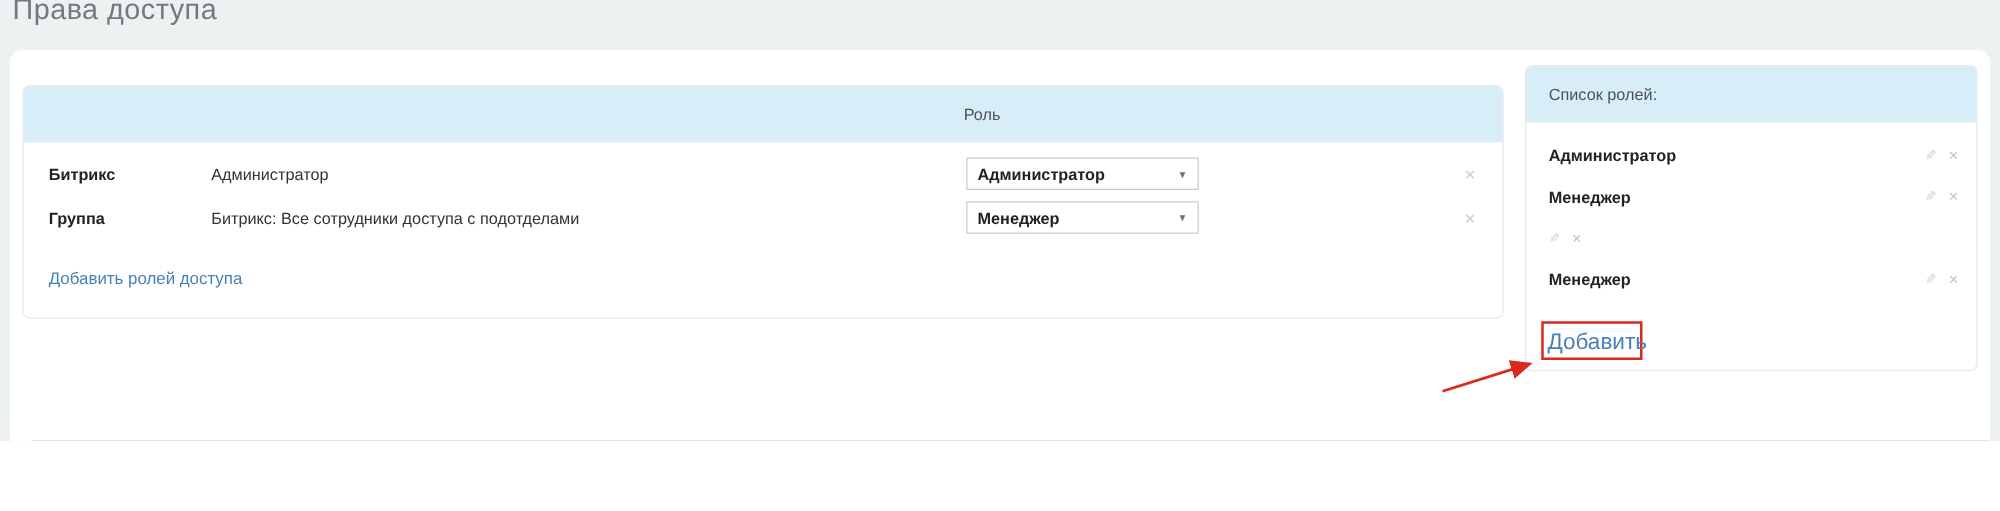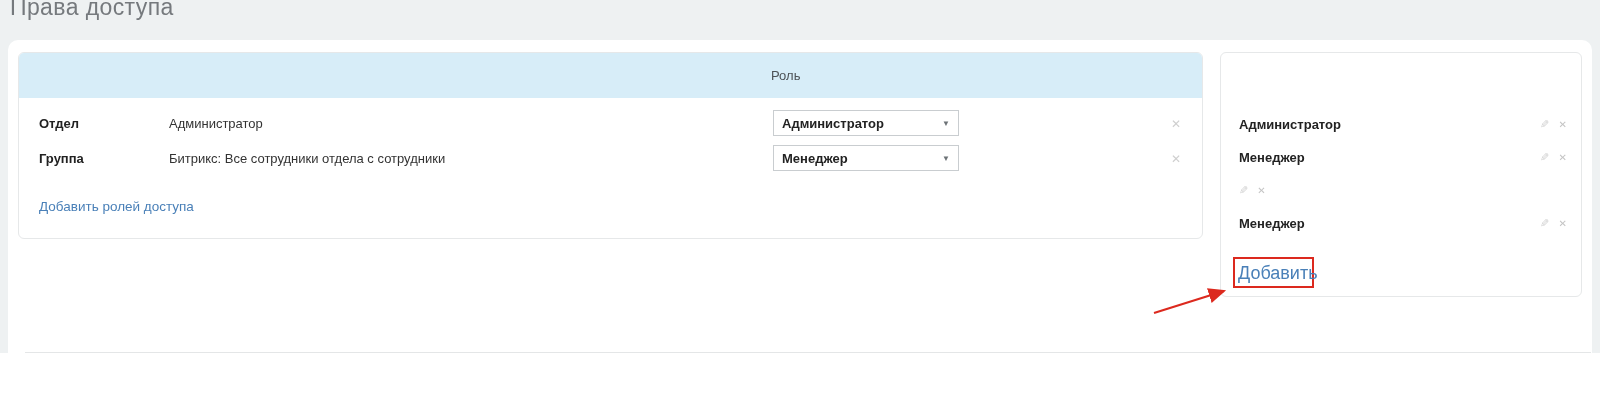--- a/index.html
+++ b/index.html
@@ -15,21 +15,21 @@
     --annotation-red:#dc291e;
     --icon-gray:#c6c9cb;
     --select-border:#c9cdd0;
   }
   html,body{margin:0;padding:0;}
   body{font-family:"Liberation Sans", sans-serif;}
   .screen{position:relative;width:1600px;height:353px;background:var(--page-bg);overflow:hidden;}
   .page-title{position:absolute;left:10px;top:-6px;font-size:23px;color:var(--title-gray);letter-spacing:.4px;font-weight:400;}
   .card{position:absolute;left:8px;top:40px;width:1584px;height:380px;background:var(--card-bg);border-radius:10px;}
   
-  .main-panel{position:absolute;left:10px;top:12px;width:1185px;height:187px;background:#fff;border:1px solid var(--panel-border);border-radius:6px;box-sizing:border-box;}
+  .main-panel{position:absolute;left:10px;top:28px;width:1185px;height:187px;background:#fff;border:1px solid var(--panel-border);border-radius:6px;box-sizing:border-box;}
   .panel-header{position:absolute;left:0;top:0;right:0;height:45px;background:var(--header-blue);border-radius:5px 5px 0 0;}
   .role-col-header{position:absolute;left:752px;top:0;height:45px;display:flex;align-items:center;font-size:13px;color:var(--text-muted);}
   .acc-row{position:absolute;left:0;right:0;height:35px;}
   .acc-row .entity-type{position:absolute;left:20px;top:0;height:35px;display:flex;align-items:center;font-size:13px;font-weight:bold;color:var(--text-label);}
   .acc-row .entity-name{position:absolute;left:150px;top:0;height:35px;display:flex;align-items:center;font-size:13px;color:var(--text-dark);}
   .select-box{position:absolute;left:754px;top:4px;width:186px;height:26px;background:#fff;border:1px solid var(--select-border);box-sizing:border-box;display:flex;align-items:center;padding:0 8px;cursor:pointer;}
   .select-box .select-value{flex:1;font-size:13px;font-weight:bold;color:#222;white-space:nowrap;overflow:hidden;}
   .select-box .caret{font-size:8px;color:#6d7377;margin-left:6px;}
   .row-delete{position:absolute;right:16px;top:0;height:35px;width:20px;display:flex;align-items:center;justify-content:center;font-size:12px;color:#cfcfcf;cursor:pointer;}
   .add-access-link{position:absolute;left:20px;top:146px;font-size:13.5px;color:var(--link-blue);cursor:pointer;text-decoration:none;}
@@ -55,43 +55,44 @@
   <div class="page-title">Права доступа</div>
 
   <div class="card">
 
     <div class="main-panel">
       <div class="panel-header">
         <div class="role-col-header">Роль</div>
       </div>
 
       <div class="acc-row" style="top:53px;">
-        <div class="entity-type">Отдел</div>
+        <div class="entity-type">Битрикс</div>
         <div class="entity-name">Администратор</div>
         <div class="select-box">
           <span class="select-value">Администратор</span>
           <span class="caret">▼</span>
         </div>
         <div class="row-delete">✕</div>
       </div>
 
       <div class="acc-row" style="top:88px;">
         <div class="entity-type">Группа</div>
-        <div class="entity-name">Битрикс: Все сотрудники отдела с сотрудники</div>
+        <div class="entity-name">Битрикс: Все сотрудники доступа с подотделами</div>
         <div class="select-box">
           <span class="select-value">Менеджер</span>
           <span class="caret">▼</span>
         </div>
         <div class="row-delete">✕</div>
       </div>
 
       <a class="add-access-link">Добавить ролей доступа</a>
     </div>
 
     <div class="roles-panel">
+      <div class="roles-header">Список ролей:</div>
 
       <div class="role-row" style="top:55px;">
         <span class="role-name">Администратор</span>
         <span class="role-actions">
           <span class="edit-icon">✎</span>
           <span class="del-icon">✕</span>
         </span>
       </div>
       <div class="role-row" style="top:88px;">
         <span class="role-name">Менеджер</span>

